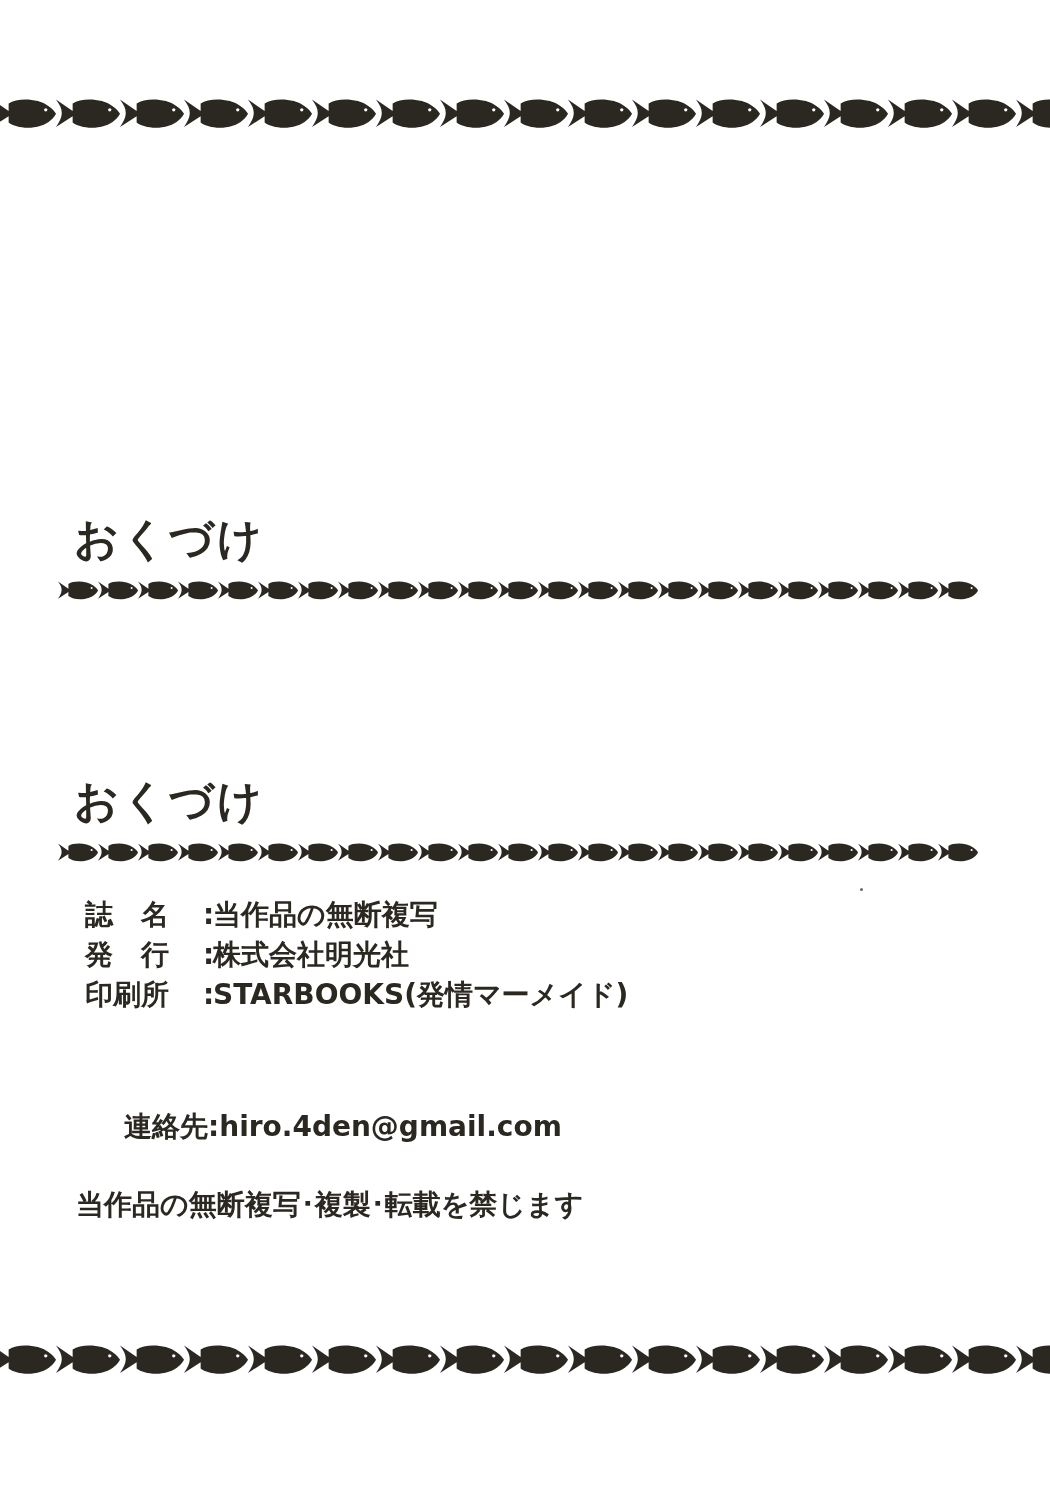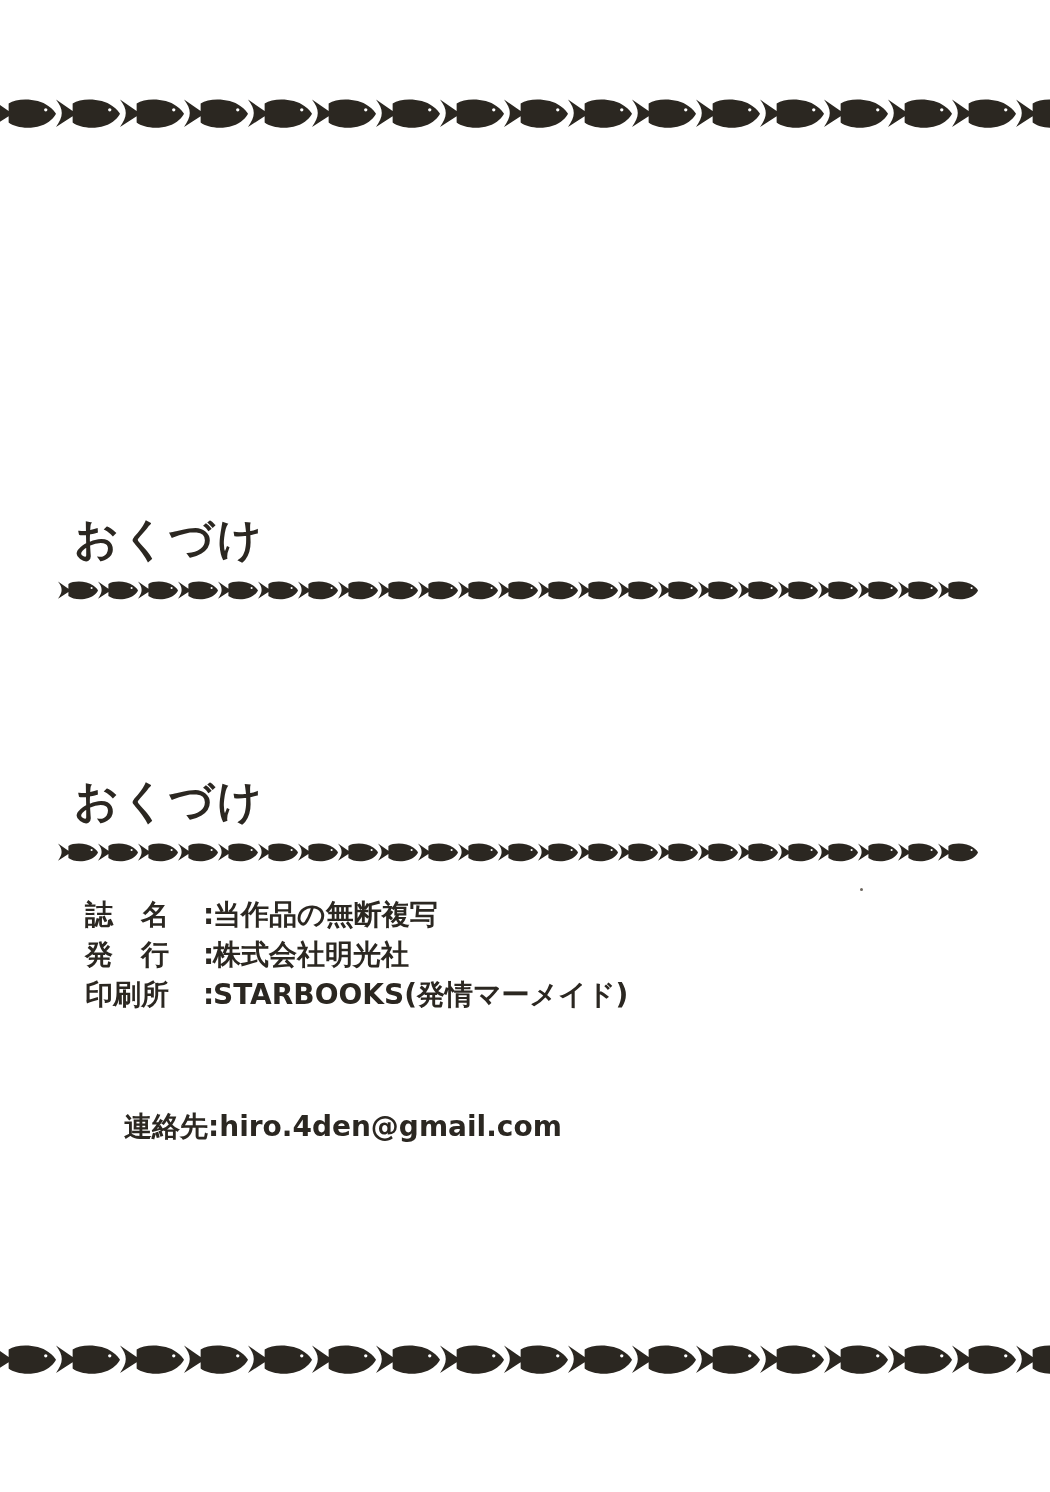--- a/index.html
+++ b/index.html
@@ -602,20 +602,21 @@
     </span>
     <span class="row">
       <span class="label">発　行</span><span class="sep">:</span><span class="value">株式会社明光社</span>
     </span>
     <span class="row">
       <span class="label">印刷所</span><span class="sep">:</span><span class="value">STARBOOKS(発情マーメイド)</span>
     </span>
   </div>
 
   <div class="contact">連絡先:hiro.4den@gmail.com</div>
+  <div class="notice">当作品の無断複写･複製･転載を禁じます</div>
 
   <div class="speck" style="left:860px; top:888px;"></div>
 
   <div class="fish-row border-bottom">
       <span class="fish" style="margin-right: 0px;">
         <svg width="64" height="32" viewBox="0 0 100 50">
           <path d="M0,4 L26,22 L26,10 C40,1 72,2 88,14 C95,19 99,24 100,26 C97,32 90,40 76,45 C58,51 36,48 26,40 L26,30 L0,47 C6,38 9,32 9,25 C9,18 6,12 0,4 Z" fill="#2b2721"></path>
           <circle cx="84" cy="20" r="2.6" fill="#ffffff"></circle>
           <path d="M30,14 C44,8 62,8 74,13 C60,12 44,13 32,17 Z" fill="#ffffff" opacity="0"></path>
         </svg>

